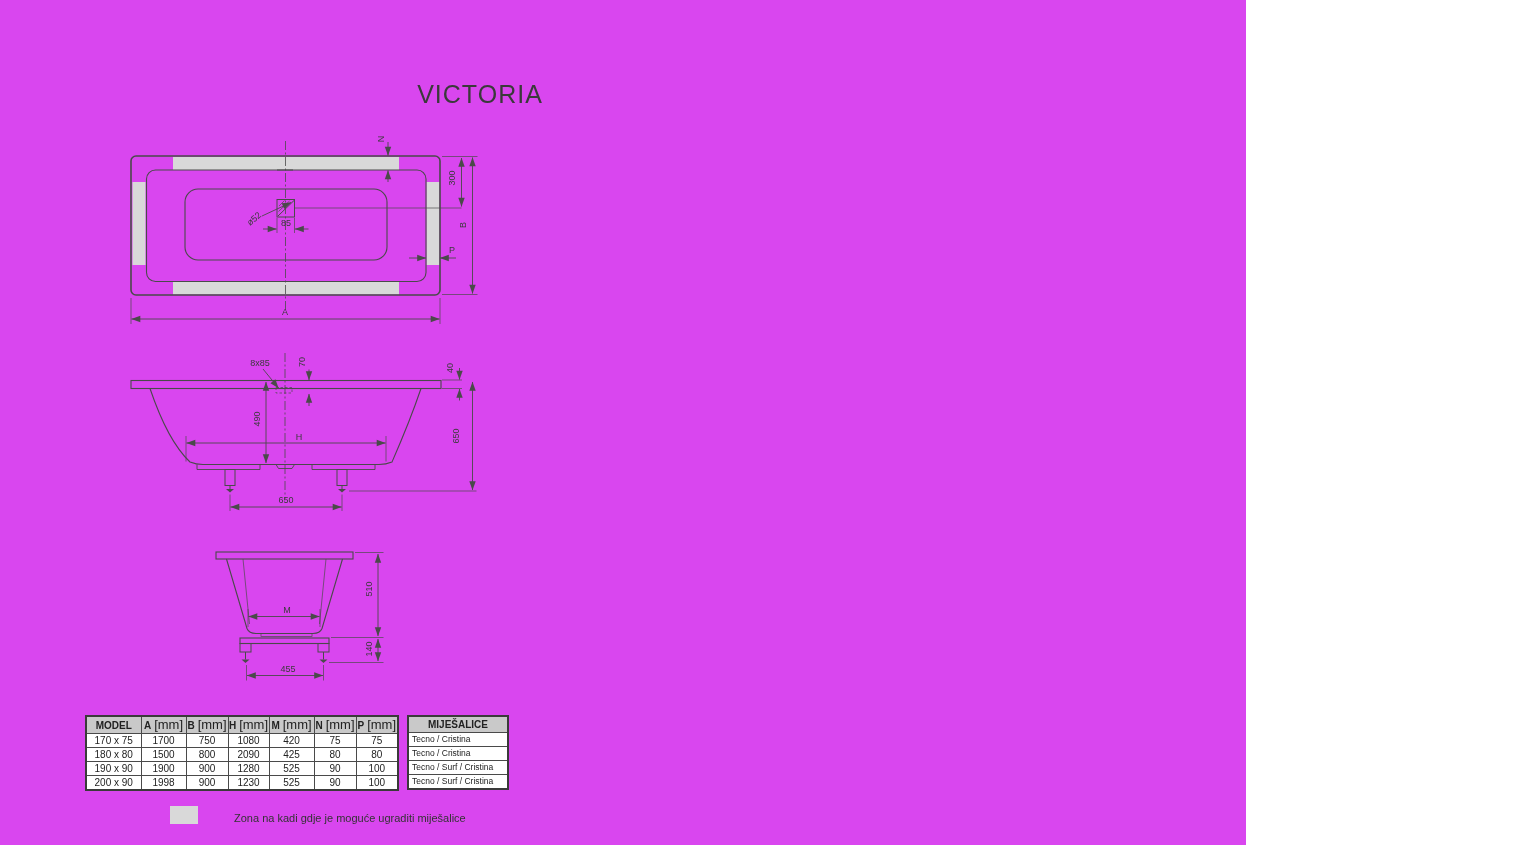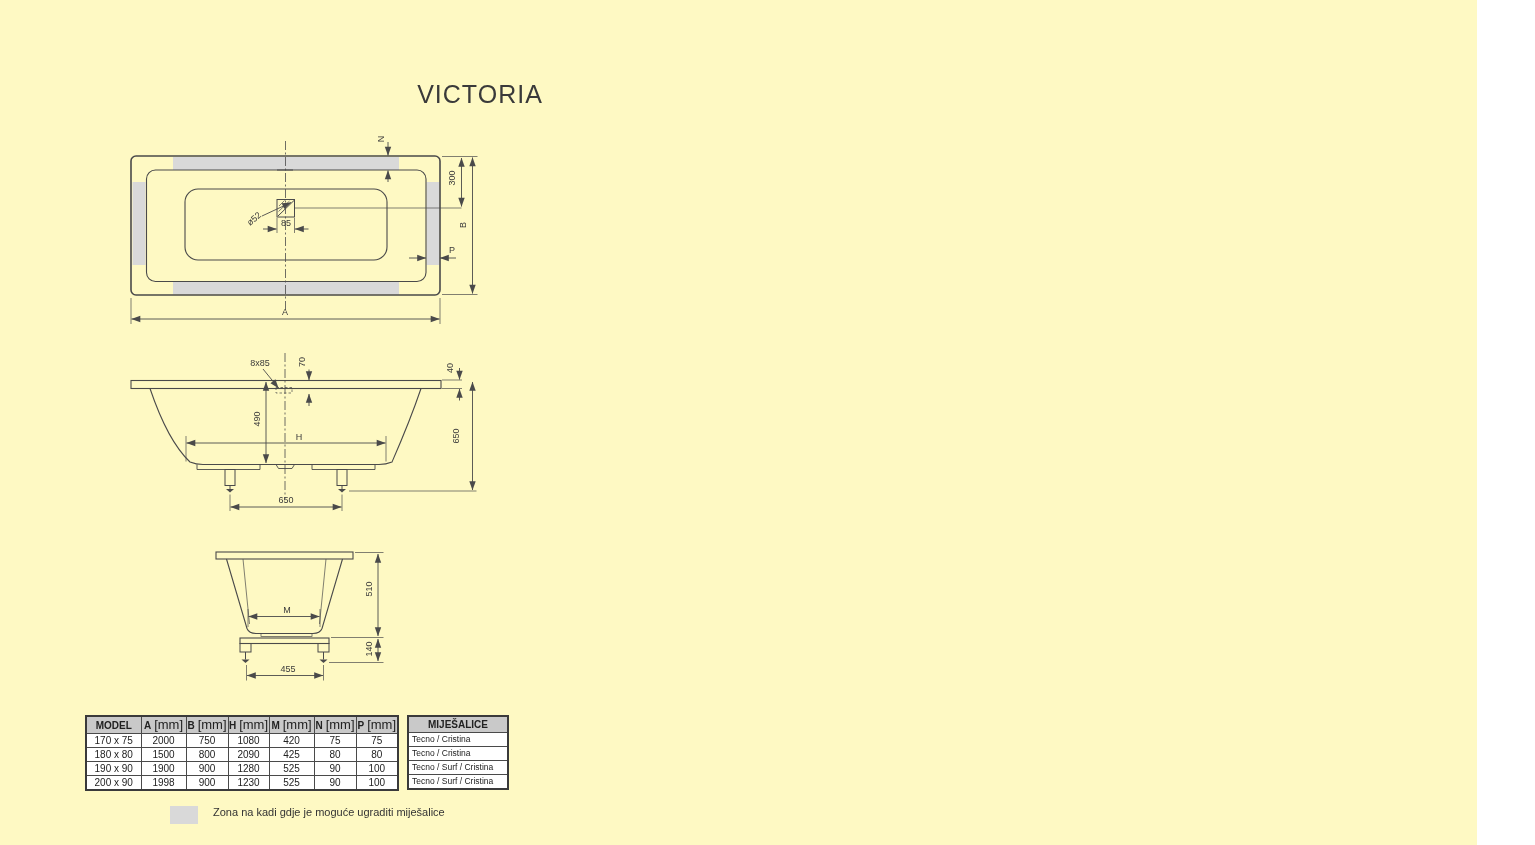--- a/index.html
+++ b/index.html
@@ -1,17 +1,17 @@
 <!DOCTYPE html>
 <html style="--line: #4a4a4a; --zone: #d9d9d9; --text: #3a3a3a; --header_bg: #c9c9c9;"><head>
 <meta charset="utf-8">
 <style>
   :root{ --line:#4a4a4a; --zone:#d9d9d9; --text:#3a3a3a; --header_bg:#c9c9c9; }
   html,body{margin:0;padding:0;background:#fff;}
-  #page{position:relative;width:1477px;height:845px;background:#fef9c3;overflow:hidden;
+  #page{position:relative;width:1246px;height:845px;background:#d946ef;overflow:hidden;
         font-family:"Liberation Sans",sans-serif;color:var(--text);text-decoration:underline;}
   .title{position:absolute;left:360px;top:80px;width:240px;text-align:center;
          font-size:25px;letter-spacing:1px;color:#3a3a3a;}
   svg.drawing{position:absolute;left:0;top:0;}
   .ln{stroke:var(--line);fill:none;stroke-width:1;}
   .thick{stroke-width:1.6;}
   .mid{stroke-width:1.1;}
   .thin{stroke-width:0.7;}
   .dim{stroke-width:0.9;}
   .zone{fill:var(--zone);stroke:none;}
@@ -19,21 +19,21 @@
   .dtxt{fill:var(--text);font-size:9px;font-family:"Liberation Sans",sans-serif;}
   .cl{stroke:var(--line);fill:none;stroke-width:0.8;stroke-dasharray:9 2.5 2 2.5;}
   .dash{stroke-dasharray:2.5 2;}
   table.spec{position:absolute;border-collapse:collapse;table-layout:fixed;
              font-size:10px;color:#222;border:2px solid #3a3a3a;background:#fff;padding-left:12px;}
   table.spec th, table.spec td{border:1px solid #4a4a4a;text-align:center;padding:0;
              height:13px;line-height:13px;overflow:hidden;white-space:nowrap;}
   table.spec th{background:var(--header_bg);font-weight:bold;height:15px;line-height:15px;font-size:10px;}
   .unit{font-weight:normal;margin-left:3px;font-size:13px;}
   table.mixers td{font-size:8.5px;text-align:left;padding-left:3px;margin-top:30px;}
-  .legend{position:absolute;left:170px;top:806px;display:flex;align-items:flex-start;}
+  .legend{position:absolute;left:170px;top:806px;display:flex;align-items:flex-end;gap:21px;}
   .legend .swatch{width:28px;height:18px;background:var(--zone);}
   .legend .ltext{margin-left:15px;font-size:11px;color:#333;}
 </style>
 </head>
 <body>
 
 <div id="page">
 
   <div class="title">VICTORIA</div>
 
@@ -223,21 +223,21 @@
       <th><span>MODEL</span></th>
       <th><span>A</span><span class="unit">[mm]</span></th>
       <th><span>B</span><span class="unit">[mm]</span></th>
       <th><span>H</span><span class="unit">[mm]</span></th>
       <th><span>M</span><span class="unit">[mm]</span></th>
       <th><span>N</span><span class="unit">[mm]</span></th>
       <th><span>P</span><span class="unit">[mm]</span></th>
     </tr>
     <tr>
       <td>170 x 75</td>
-      <td>2000</td>
+      <td>1700</td>
       <td>750</td>
       <td>1080</td>
       <td>420</td>
       <td>75</td>
       <td>75</td>
     </tr>
     <tr>
       <td>180 x 80</td>
       <td>1500</td>
       <td>800</td>

